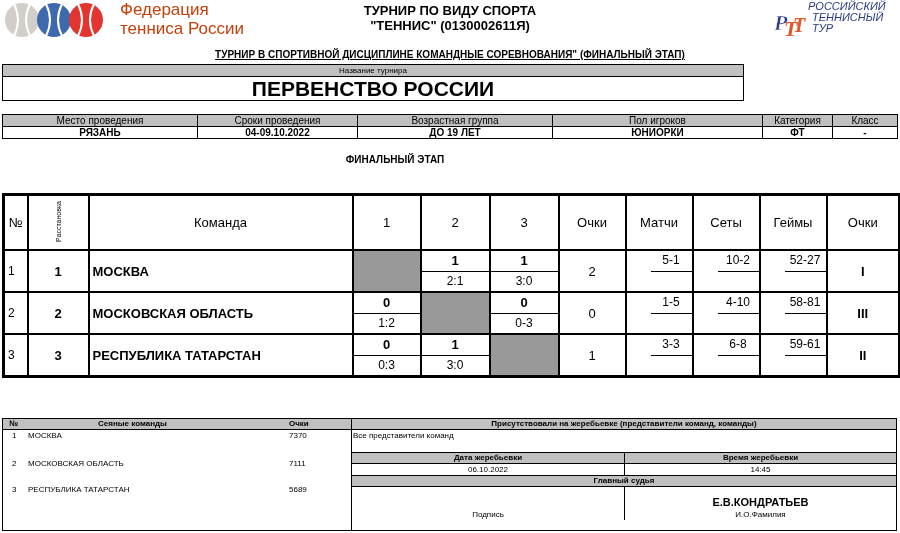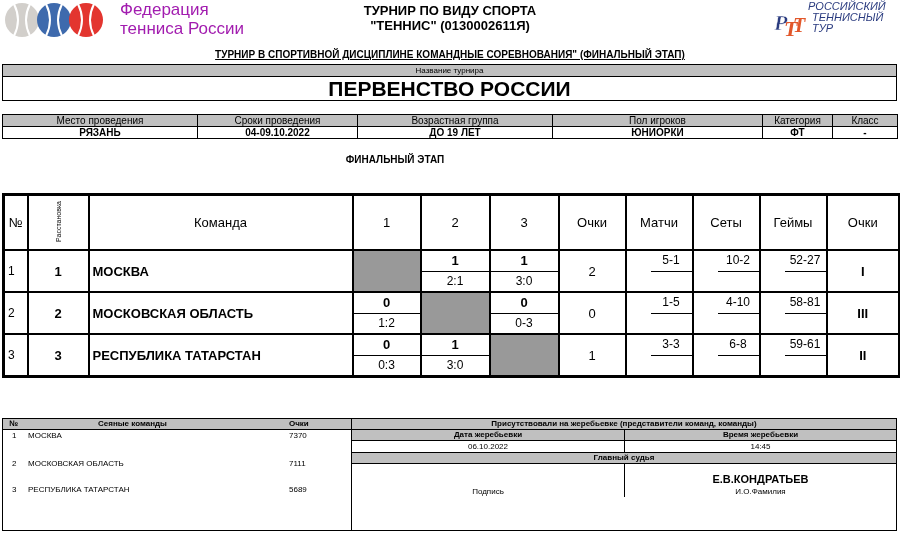--- a/index.html
+++ b/index.html
@@ -1,27 +1,27 @@
 <!DOCTYPE html>
 <html><head>
 <meta charset="utf-8">
 <style>
   html, body { margin:0; padding:0; background:#fff; }
   body { width:900px; height:533px; position:relative; overflow:hidden; font-family:"Liberation Sans", sans-serif; color:#000; }
   .abs { position:absolute; }
 
   
   .logo-balls { left:4px; top:2px; width:100px; height:36px; }
-  .fed-name { left:120px; top:0px; font-size:17px; line-height:19px; color:#a21caf; }
+  .fed-name { left:120px; top:0px; font-size:17px; line-height:19px; color:#c2410c; }
   .title-main { left:300px; top:3px; width:300px; text-align:center; font-weight:bold; font-size:13px; line-height:15px; }
   .rtt-text { left:808px; top:1px; font-style:italic; font-size:11px; line-height:11px; color:#2a3b7f; }
   .discipline { left:0; top:49px; width:900px; text-align:center; font-weight:bold; font-size:10px; line-height:12px; text-decoration:underline; }
 
   
-  .tname-box { left:2px; top:64px; width:895px; height:37px; border:1px solid #000; box-sizing:border-box; }
+  .tname-box { left:2px; top:64px; width:742px; height:37px; border:1px solid #000; box-sizing:border-box; }
   .tname-label { background:#c0c0c0; height:11px; font-size:8px; line-height:11px; text-align:center; border-bottom:1px solid #000; }
   .tname-value { font-weight:bold; font-size:21px; line-height:24px; text-align:center; }
 
   
   table.info { position:absolute; left:2px; top:114px; width:895px; border-collapse:collapse; table-layout:fixed; }
   table.info td { border:1px solid #000; font-size:10px; line-height:11px; text-align:center; padding:0; }
   table.info tr.lbl td { background:#c0c0c0;margin-top:48px; }
   table.info tr.val td { font-weight:bold; }
 
   .stage-title { left:0; top:154px; width:748px; text-align:center; font-weight:bold; font-size:10px;padding-left:21px; }
@@ -287,20 +287,21 @@
   </div>
   <div class="seed-row" style="top:66px;left:0;width:348px">
     <span class="abs" style="left:9px">3</span>
     <span class="abs" style="left:25px">РЕСПУБЛИКА ТАТАРСТАН</span>
     <span class="abs" style="left:286px">5689</span>
   </div>
 </div>
 
 <div class="abs draw-box">
   <div class="gray-head">Присутствовали на жеребьевке (представители команд, команды)</div>
+  <div style="height:22px;font-size:8px;line-height:11px;padding-left:1px;border-bottom:1px solid #000">Все представители команд</div>
   <div style="display:flex;border-bottom:1px solid #000">
     <div class="gray-head" style="flex:0 0 272px;border-right:1px solid #000;border-bottom:none">Дата жеребьевки</div>
     <div class="gray-head" style="flex:1;border-bottom:none">Время жеребьевки</div>
   </div>
   <div style="display:flex;border-bottom:1px solid #000;font-size:8px;line-height:11px;text-align:center">
     <div style="flex:0 0 272px;border-right:1px solid #000">06.10.2022</div>
     <div style="flex:1">14:45</div>
   </div>
   <div class="gray-head">Главный судья</div>
   <div style="display:flex;height:33px">

